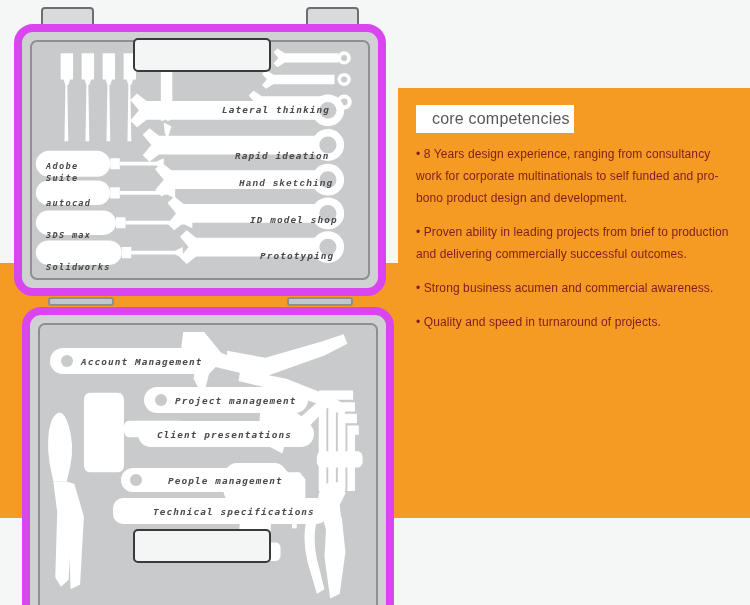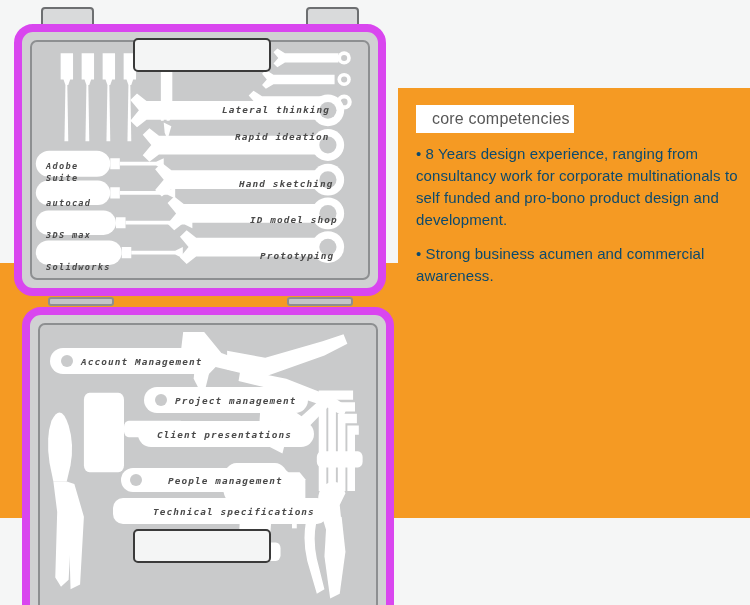--- a/index.html
+++ b/index.html
@@ -20,21 +20,21 @@
     position:absolute;left:408px;top:105px;width:158px;height:28px;
     background:#ffffff;display:flex;align-items:center;margin-left:8px;
   }
   .header-band .htxt{
     font-size:16px;color:#575757;letter-spacing:.2px;padding-left:16px;
     font-family:"Liberation Sans", sans-serif;
   }
 
   .bullets{position:absolute;left:416px;top:143px;width:322px;}
   .bullet{
-    color:#0c4a6e;font-size:15px;line-height:22px;margin-bottom:12px;
+    color:#7f1d1d;font-size:12px;line-height:22px;margin-bottom:12px;
     font-family:"Liberation Sans", sans-serif;letter-spacing:.1px;
   }
 
   
   .case{
     position:absolute;background:#d0d1d2;
     border:8px solid #d946ef;border-radius:19px;
     box-sizing:border-box;
   }
   .case-inner{
@@ -94,21 +94,23 @@
 
   <div class="orange-left"></div>
   <div class="orange-right"></div>
 
   <div class="header-band">
     <span class="htxt">core competencies</span>
   </div>
 
   <div class="bullets">
     <div class="bullet">• 8 Years design experience, ranging from consultancy work for corporate multinationals to self funded and pro-bono product design and development.</div>
+    <div class="bullet">• Proven ability in leading projects from brief to production and delivering commercially successful outcomes.</div>
     <div class="bullet">• Strong business acumen and commercial awareness.</div>
+    <div class="bullet">• Quality and speed in turnaround of projects.</div>
   </div>
 
   <div class="hinge hinge1"></div>
   <div class="hinge hinge2"></div>
   <div class="clasp clasp1"></div>
   <div class="clasp clasp2"></div>
   <div class="foot foot1"></div>
   <div class="foot foot2"></div>
 
   <div class="case case-top">
@@ -197,22 +199,22 @@
           <path class="tool" d="M98 191 h62 l8 -4 v12 l-8 -4 h-62 z"></path>
         </g>
         <g>
           <rect class="tool" x="4" y="212" width="90" height="26" rx="13"></rect>
           <path class="tool" d="M94 219 h10 v12 h-10 z"></path>
           <path class="tool" d="M104 223 h46 l8 -4 v12 l-8 -4 h-46 z"></path>
         </g>
       </svg>
 
       <span class="tlabel" style="left:190px;top:62px;">Lateral thinking</span>
-      <span class="tlabel" style="left:203px;top:89px;">Rapid ideation</span>
-      <span class="tlabel" style="left:207px;top:136px;">Hand sketching</span>
+      <span class="tlabel" style="left:203px;top:108px;">Rapid ideation</span>
+      <span class="tlabel" style="left:207px;top:136px;font-family:Liberation Mono, monospace;">Hand sketching</span>
       <span class="tlabel" style="left:218px;top:172px;">ID model shop</span>
       <span class="tlabel" style="left:228px;top:208px;">Prototyping</span>
 
       <span class="tlabel two sm" style="left:14px;top:119px;">Adobe
 Suite</span>
       <span class="tlabel sm" style="left:14px;top:156px;">autocad</span>
       <span class="tlabel sm" style="left:14px;top:188px;text-align:right;">3DS max</span>
       <span class="tlabel sm" style="left:14px;top:220px;text-align:right;">Solidworks</span>
     </div>
   </div>

